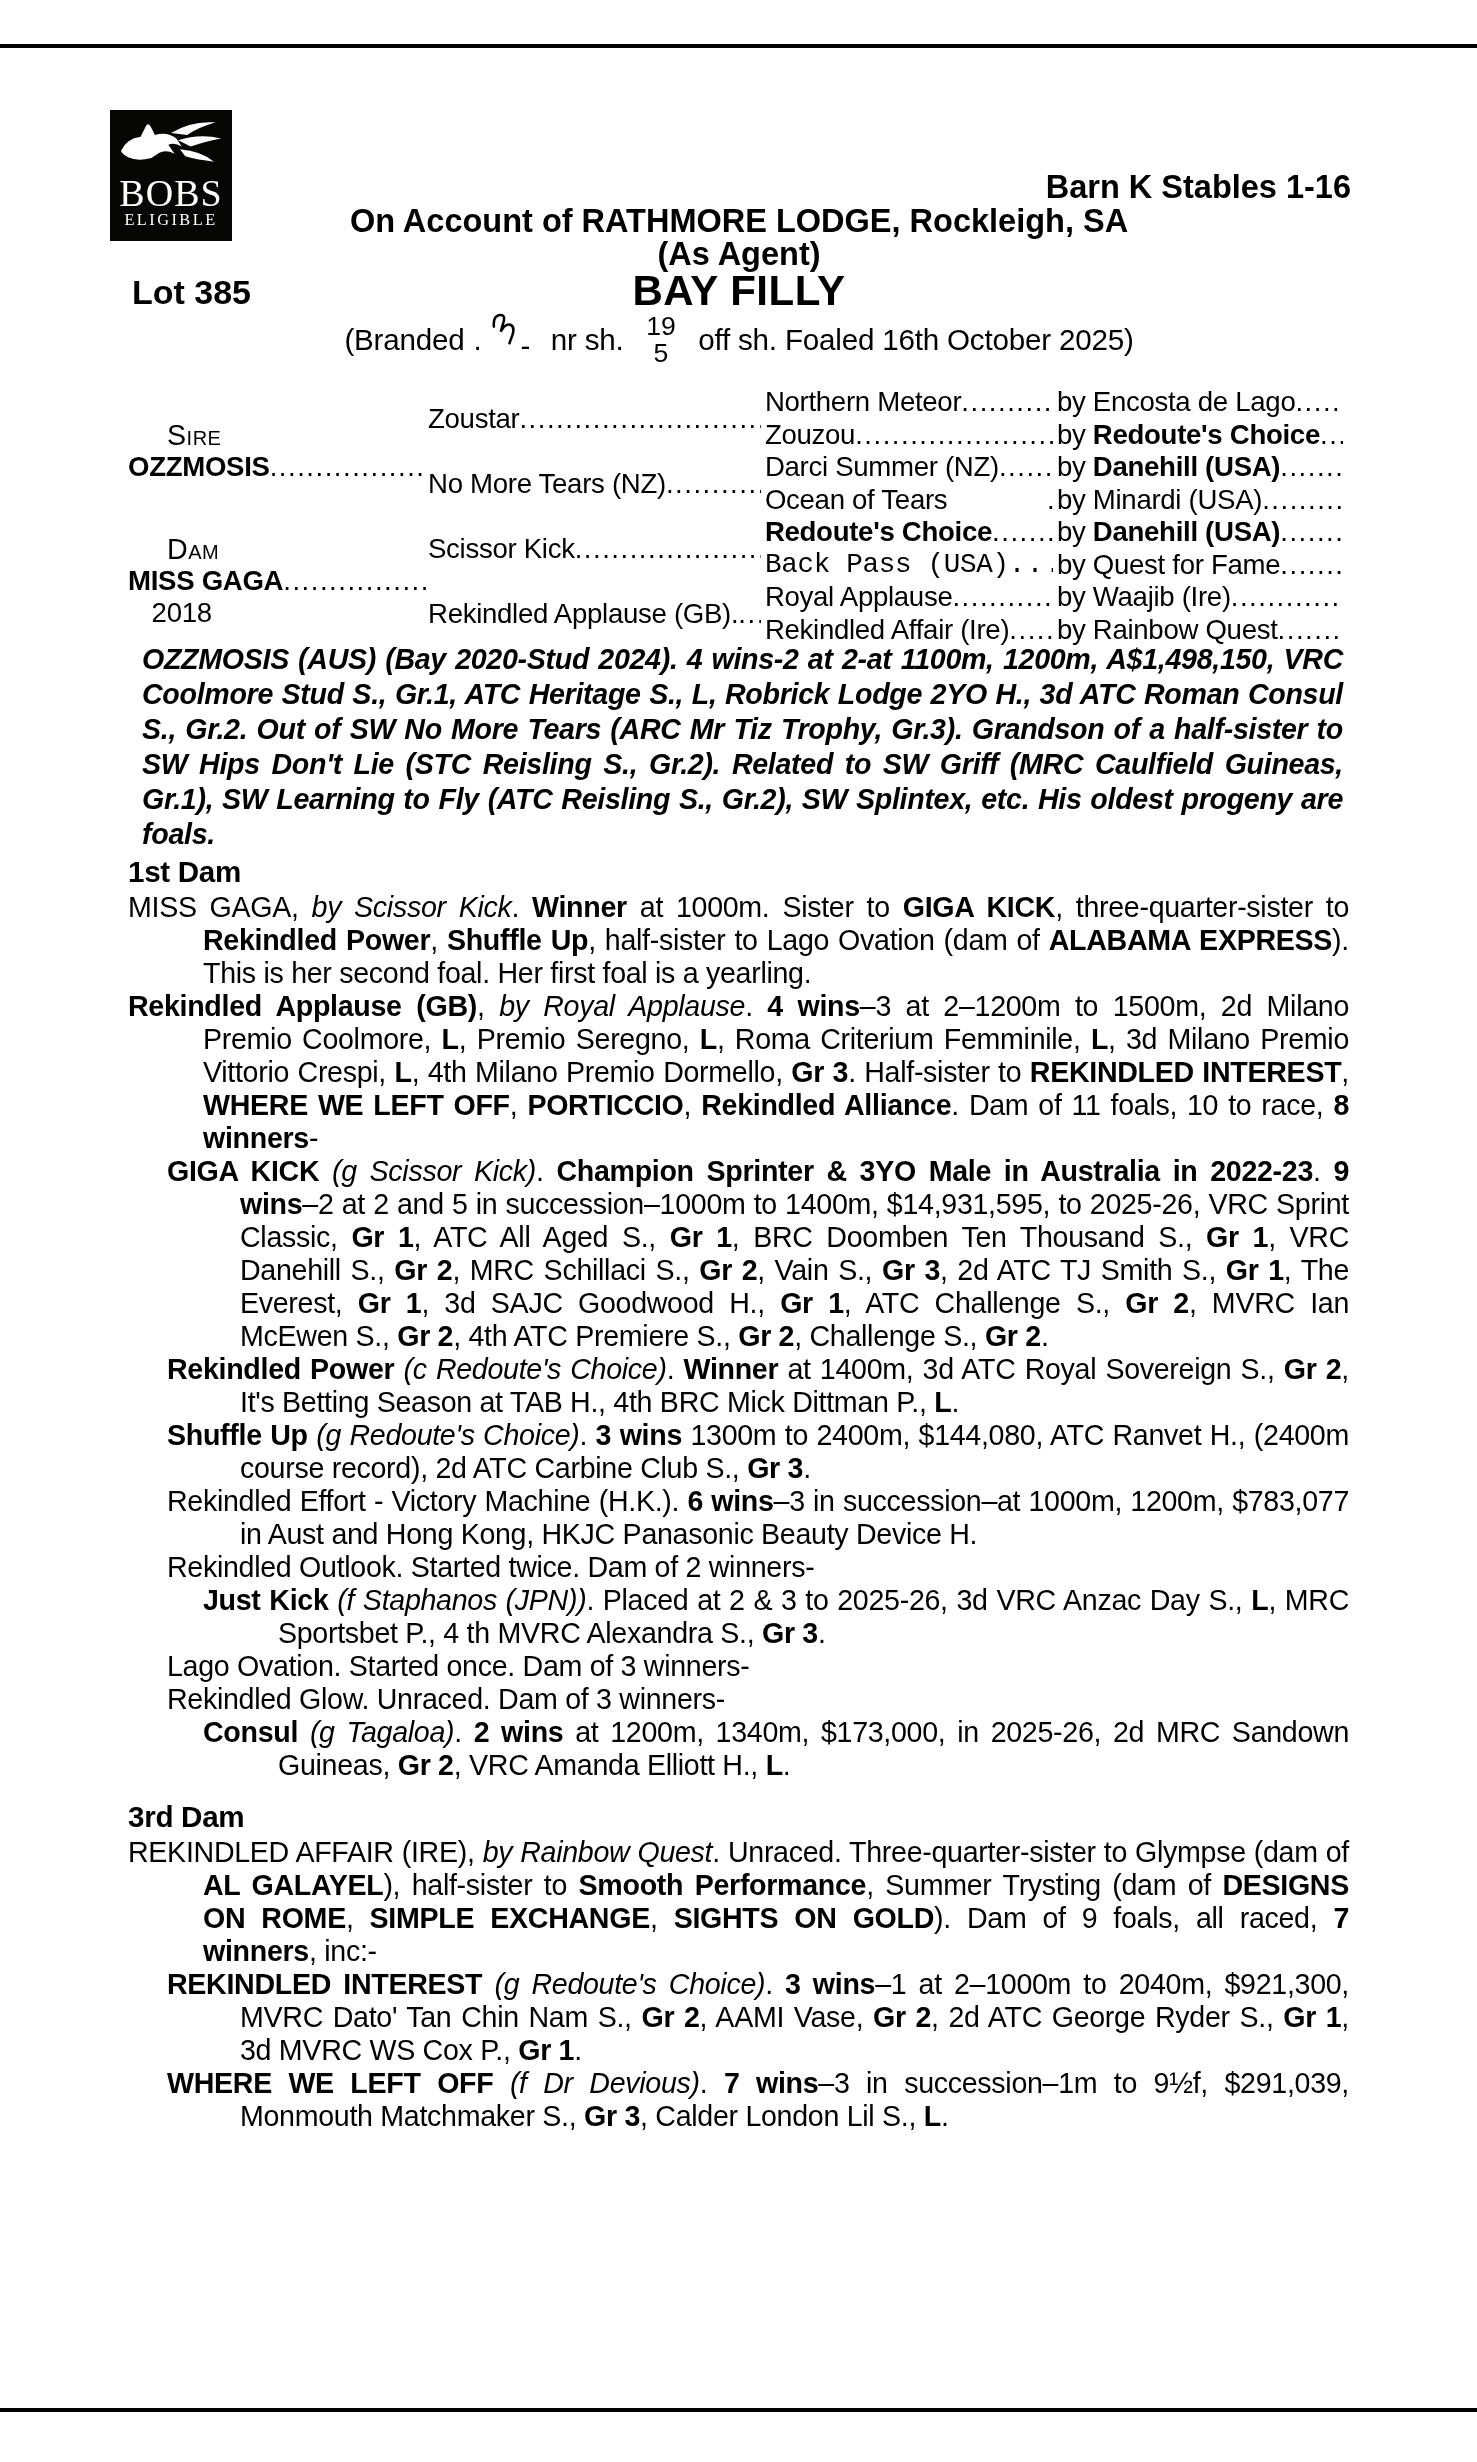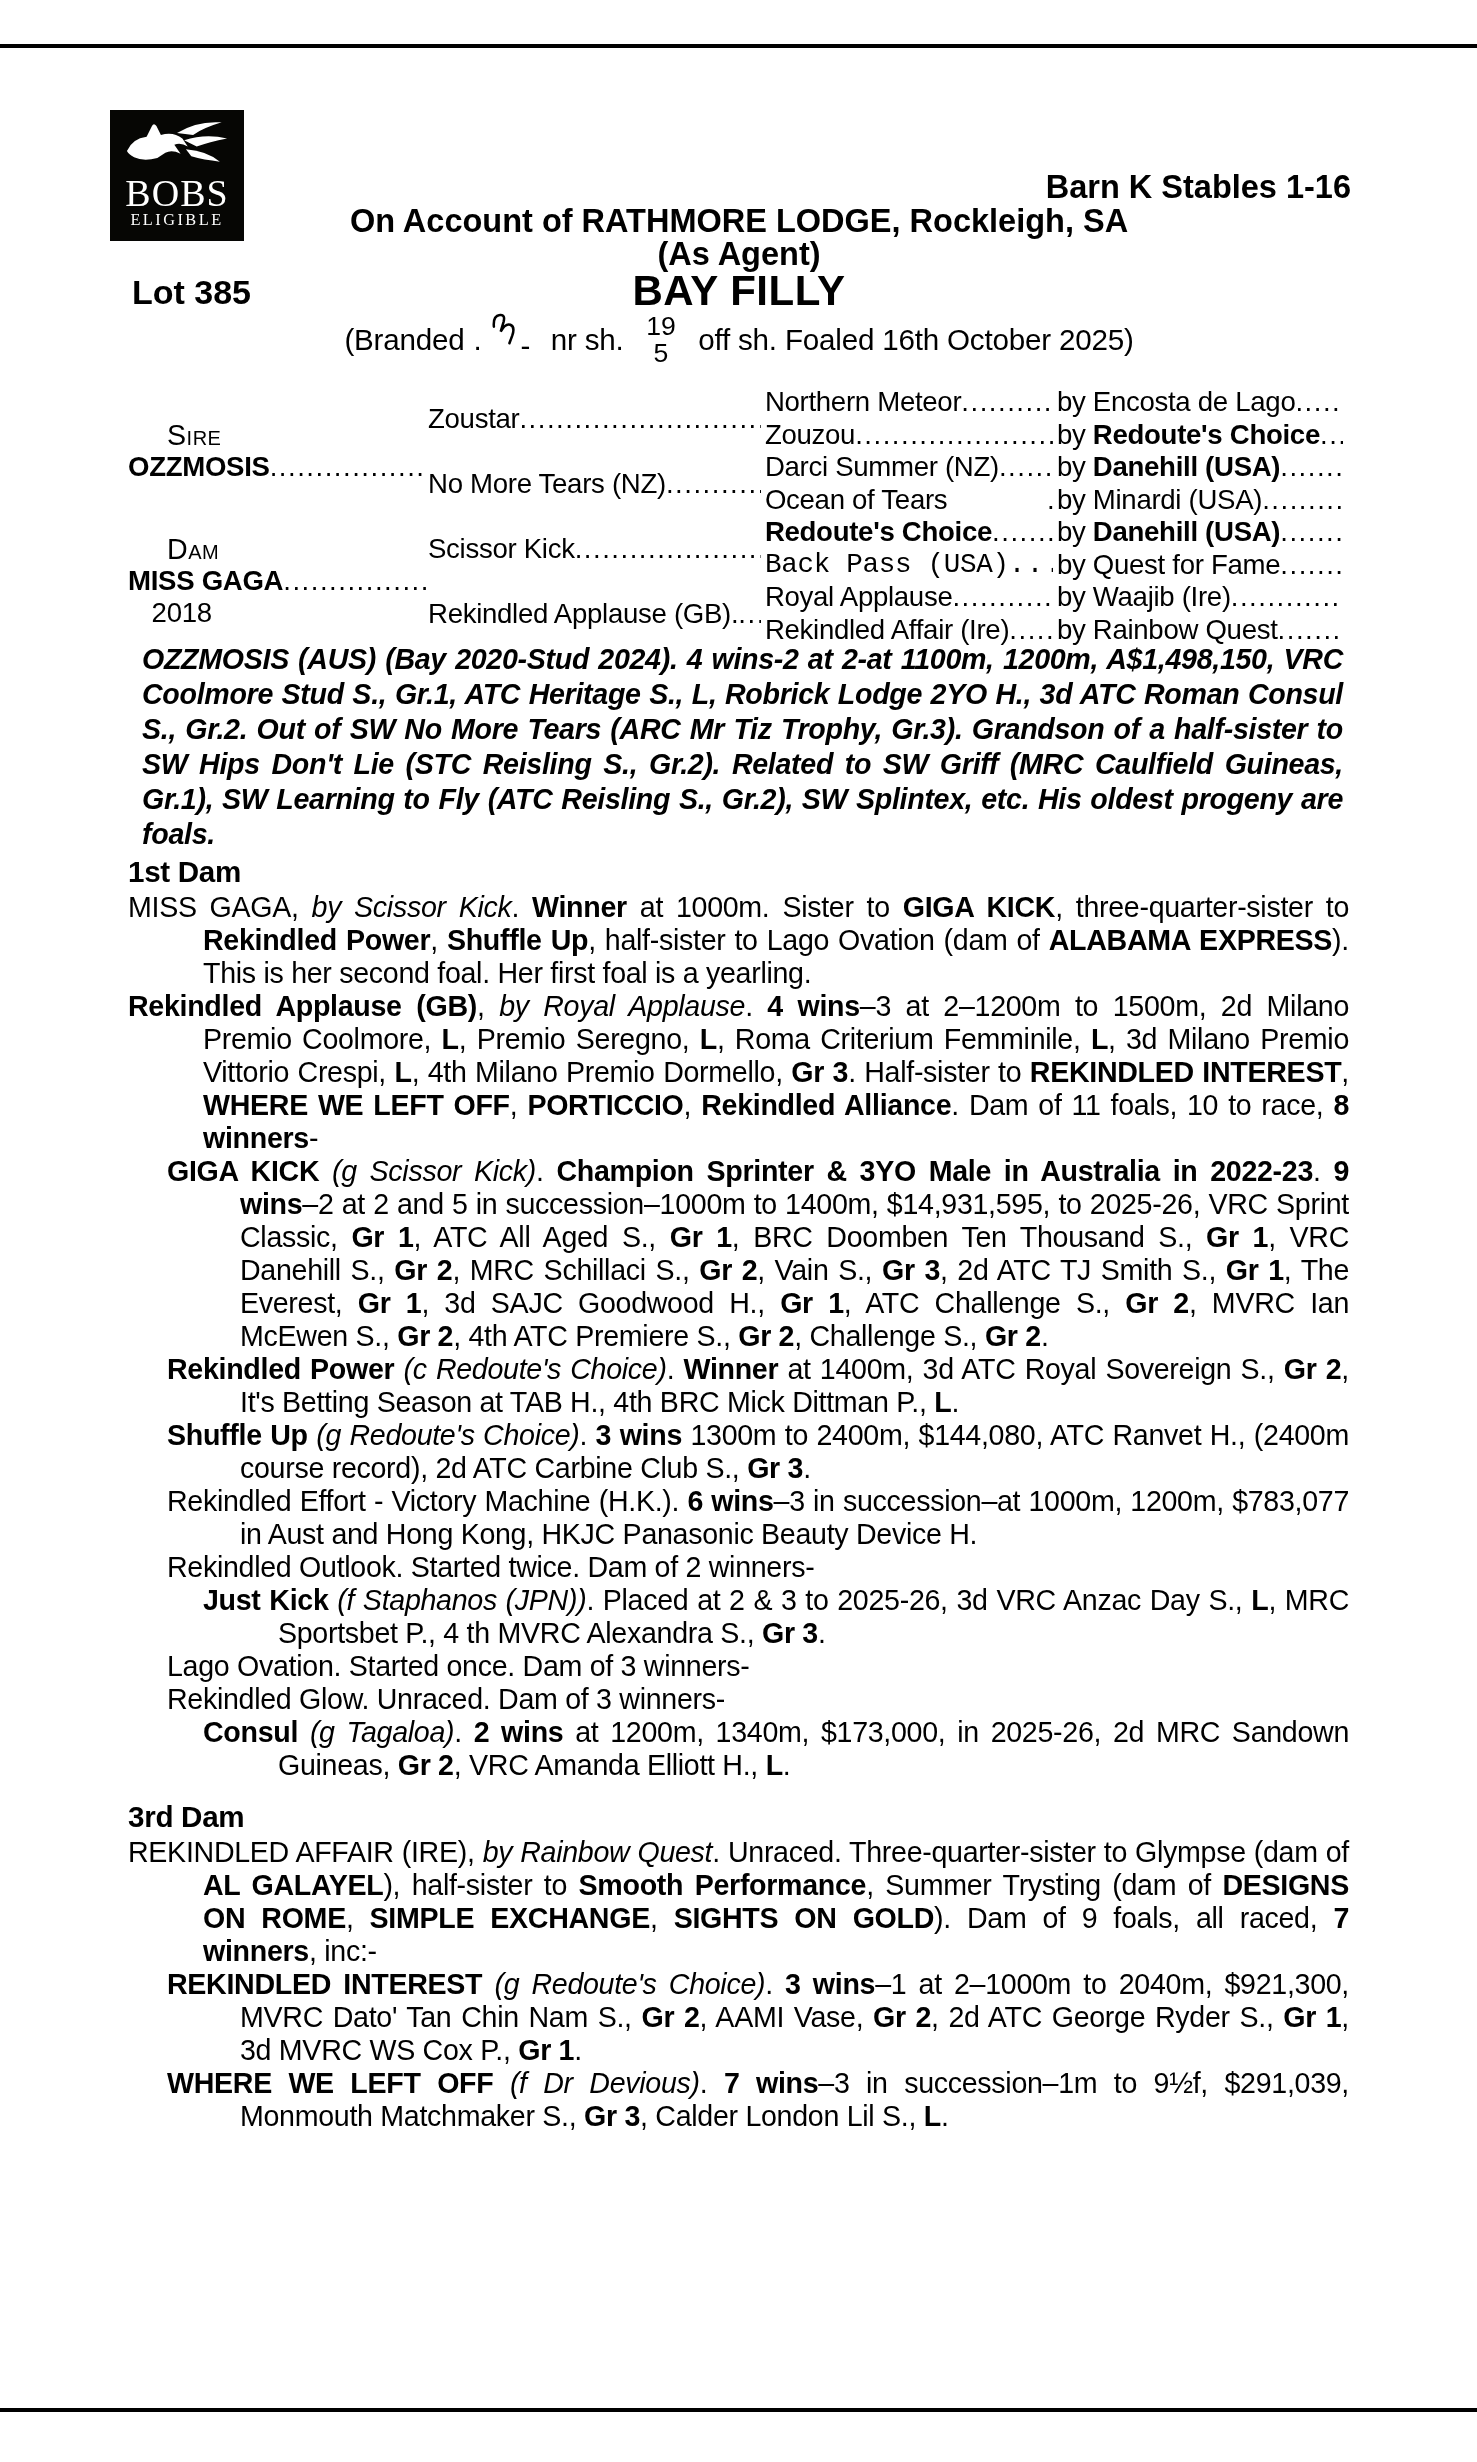--- a/index.html
+++ b/index.html
@@ -3,21 +3,21 @@
 <meta charset="utf-8">
 <style>
   html,body{margin:0;padding:0;background:#fff;}
   .page{position:relative;width:1478px;height:2463px;background:#ffffff;color:#000;
         font-family:"Liberation Sans",sans-serif;overflow:hidden;}
   .rule{position:absolute;left:0;width:100%;height:3.9px;background:#000;}
   .rule-top{top:44px;}
   .rule-bottom{top:2408px;}
 
   
-  .logo{position:absolute;left:110px;top:110px;width:134px;height:131px;background:#060604;
+  .logo{position:absolute;left:110px;top:110px;width:122px;height:131px;background:#060604;
         color:#fff;display:flex;flex-direction:column;align-items:center;}
   .logo svg{margin-top:6.9px;}
   .logo-bobs{font-family:"Liberation Serif",serif;font-size:38px;line-height:35px;letter-spacing:1px;}
   .logo-elig{font-family:"Liberation Serif",serif;font-size:16.3px;letter-spacing:2.5px;line-height:18.7px;}
 
   
   .barn{position:absolute;top:169px;right:127px;font-size:32.5px;font-weight:bold;}
   .account{position:absolute;left:0;right:0;top:203px;text-align:center;font-size:32.5px;font-weight:bold;}
   .agent{position:absolute;left:0;right:0;top:236px;text-align:center;font-size:32.5px;font-weight:bold;}
   .lot{position:absolute;left:132px;top:273px;font-size:34px;font-weight:bold;}

